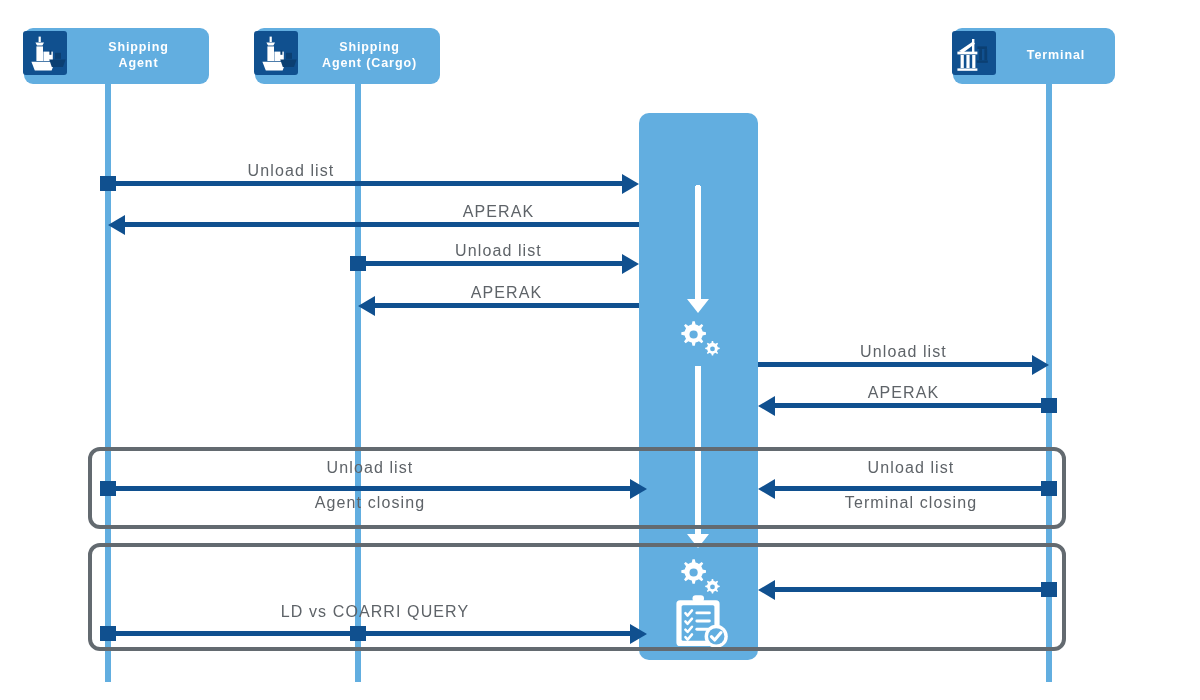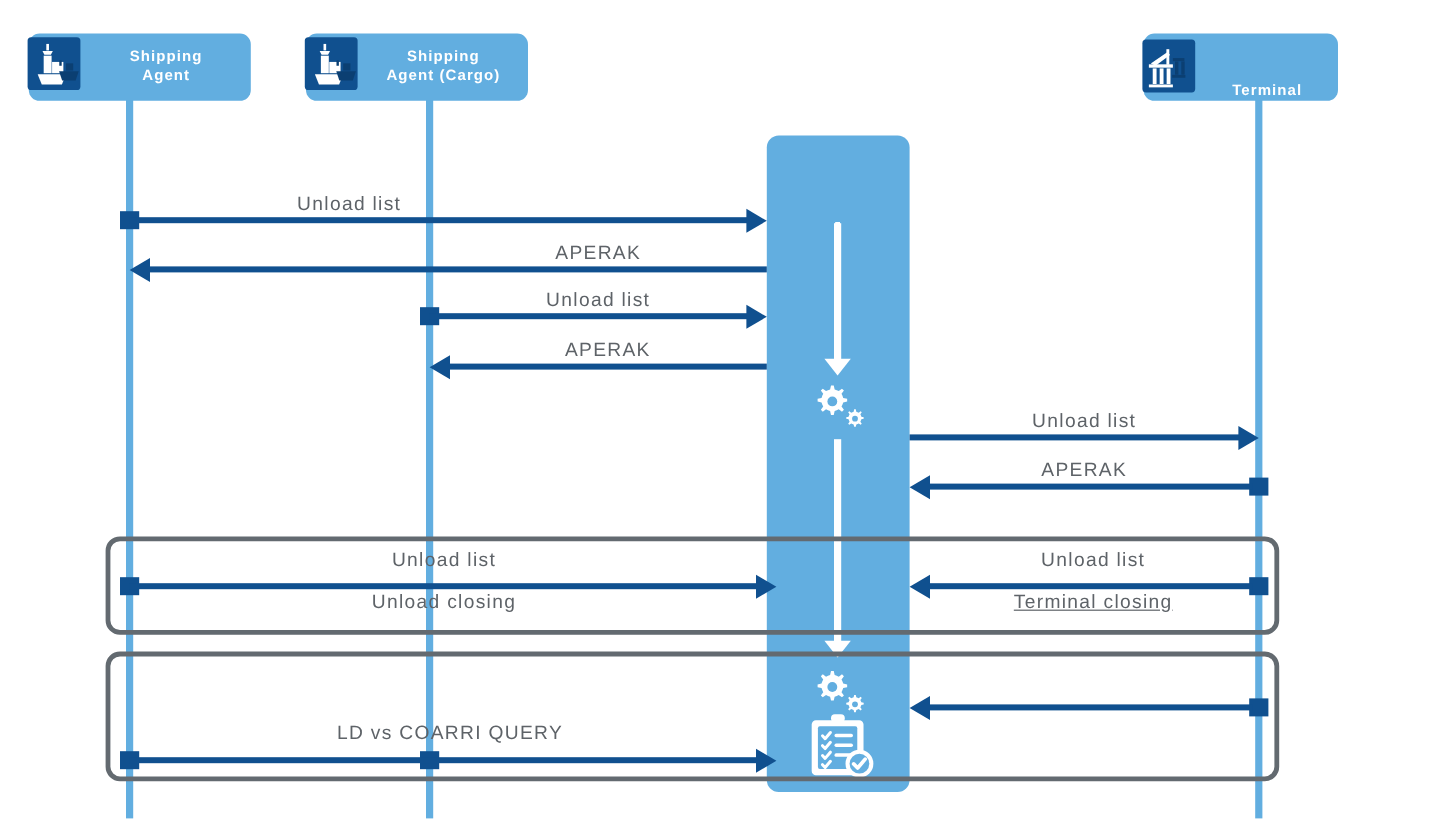--- a/index.html
+++ b/index.html
@@ -225,27 +225,27 @@
 
   <div class="msg-tail" style="left:1041px; top:398px;"></div>
   <div class="msg-line" style="left:774px; top:403px; width:270px;"></div>
   <div class="msg-head left" style="left:758px; top:395.5px;"></div>
   <div class="msg-label" style="left:758px; top:384px; width:291px;">APERAK</div>
 
   <div class="msg-tail" style="left:100px; top:481px;"></div>
   <div class="msg-line" style="left:108px; top:486px; width:524px;"></div>
   <div class="msg-head right" style="left:630px; top:478.5px;"></div>
   <div class="msg-label" style="left:108px; top:459px; width:524px;">Unload list</div>
-  <div class="msg-label" style="left:108px; top:494px; width:524px;">Unload closing</div>
+  <div class="msg-label" style="left:108px; top:494px; width:524px;">Agent closing</div>
 
   <div class="msg-tail" style="left:1041px; top:481px;"></div>
   <div class="msg-line" style="left:774px; top:486px; width:270px;"></div>
   <div class="msg-head left" style="left:758px; top:478.5px;"></div>
   <div class="msg-label" style="left:766px; top:459px; width:290px;">Unload list</div>
-  <div class="msg-label" style="left:766px; top:494px; width:290px;text-decoration:underline;">Terminal closing</div>
+  <div class="msg-label" style="left:766px; top:494px; width:290px;">Terminal closing</div>
 
   <div class="msg-tail" style="left:1041px; top:582px;"></div>
   <div class="msg-line" style="left:774px; top:587px; width:270px;"></div>
   <div class="msg-head left" style="left:758px; top:579.5px;"></div>
 
   <div class="msg-tail" style="left:100px; top:626px;"></div>
   <div class="msg-tail" style="left:350px; top:626px;"></div>
   <div class="msg-line" style="left:108px; top:631px; width:524px;"></div>
   <div class="msg-head right" style="left:630px; top:623.5px;"></div>
   <div class="msg-label" style="left:113px; top:603px; width:524px;">LD vs COARRI QUERY</div>
@@ -287,21 +287,21 @@
           <rect x="27.4" y="20.4" width="2.0" height="4.4"></rect>
           <rect x="33.0" y="22.8" width="6.0" height="6.0"></rect>
           <path d="M27.2 29.4 h16.4 l-2.6 7.6 h-11.2 z"></path>
         </g>
       </svg>
     </div>
     <div class="actor-label">Shipping
 Agent (Cargo)</div>
   </div>
 
-  <div class="actor" style="left:953px; top:28px; width:162px;align-items:flex-end;">
+  <div class="actor" style="left:953px; top:28px; width:162px;">
     <div class="actor-icon">
       <svg width="52" height="52" viewBox="0 0 52 52">
         <rect x="1" y="1" width="44" height="44" rx="3" fill="#10508f"></rect>
         <g fill="#ffffff">
           <path d="M8.0 21.0 l14.0 -9.6 l2.0 2.4 l-12.0 9.0 z"></path>
           <rect x="21.0" y="9.0" width="2.4" height="13.0"></rect>
           <rect x="6.4" y="21.6" width="20.0" height="2.8"></rect>
           <rect x="9.6" y="25.0" width="3.2" height="13.0"></rect>
           <rect x="15.4" y="25.0" width="3.2" height="13.0"></rect>
           <rect x="21.2" y="25.0" width="3.2" height="13.0"></rect>

